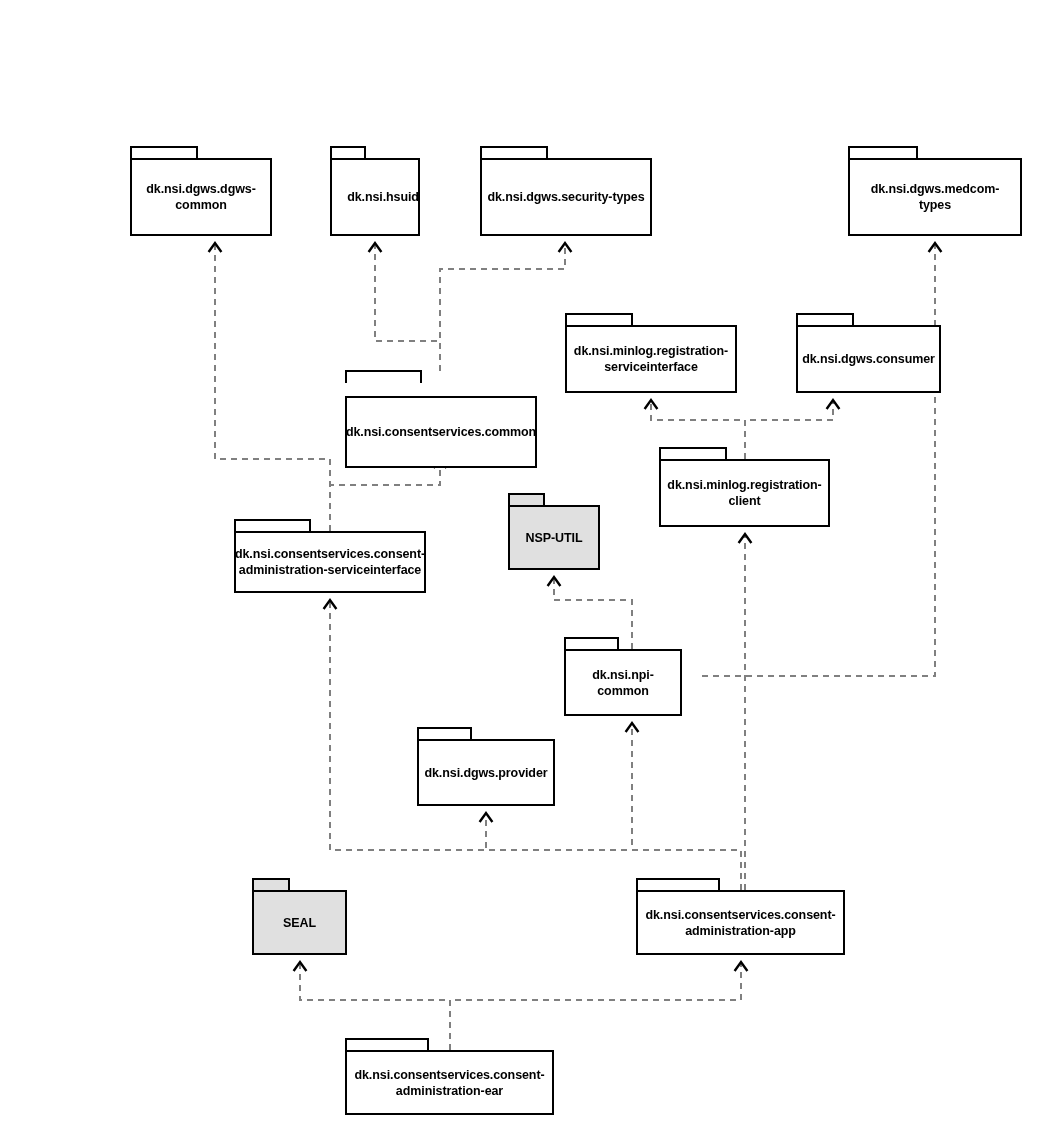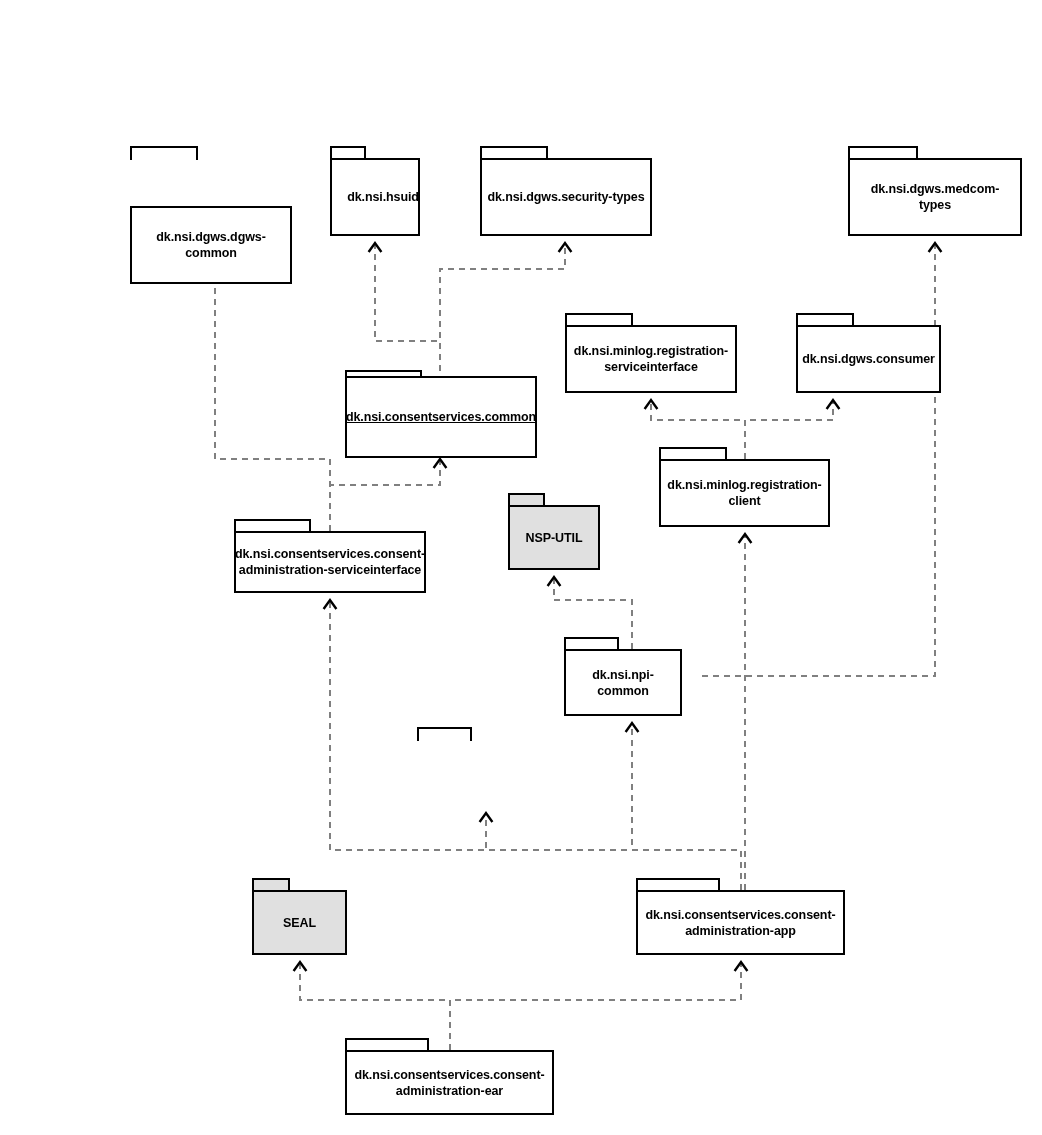--- a/index.html
+++ b/index.html
@@ -124,21 +124,21 @@
         <polyline points="306.39138676591034,970.9526630232879 300,962 293.60861323408966,970.9526630232879" fill="none" stroke="#000000" stroke-width="2.4" stroke-linejoin="miter" stroke-linecap="butt"></polyline>
       </g>
       <g>
         <path d="M 450 1050 L 450 1000 L 741 1000 L 741 962" fill="none" stroke="#808080" stroke-width="2" stroke-dasharray="6,5"></path>
         <polyline points="747.3913867659104,970.9526630232879 741,962 734.6086132340896,970.9526630232879" fill="none" stroke="#000000" stroke-width="2.4" stroke-linejoin="miter" stroke-linecap="butt"></polyline>
       </g>
     </svg>
   <div id="package-layer">
       <div class="pkg" style="left: 130px; top: 146px; width: 170px; height: 90px;">
         <div class="pkg-tab" style="width: 68px; height: 14px;"></div>
-        <div class="pkg-body" style="top: 12px; width: 162px; height: 78px; margin-top: 48px;">
+        <div class="pkg-body" style="top: 12px; width: 142px; height: 78px;">
           <span class="pkg-label">dk.nsi.dgws.dgws-common</span>
         </div>
       </div>
       <div class="pkg" style="left: 330px; top: 146px; width: 90px; height: 90px;">
         <div class="pkg-tab" style="width: 36px; height: 14px;"></div>
         <div class="pkg-body" style="top: 12px; width: 90px; height: 78px; padding-left: 16px;">
           <span class="pkg-label">dk.nsi.hsuid</span>
         </div>
       </div>
       <div class="pkg" style="left: 480px; top: 146px; width: 172px; height: 90px;">
@@ -161,21 +161,21 @@
         </div>
       </div>
       <div class="pkg" style="left: 760px; top: 313px; width: 145px; height: 80px; margin-left: 36px;">
         <div class="pkg-tab" style="width: 58px; height: 14px;"></div>
         <div class="pkg-body" style="top: 12px; width: 145px; height: 68px;">
           <span class="pkg-label">dk.nsi.dgws.consumer</span>
         </div>
       </div>
       <div class="pkg" style="left: 345px; top: 370px; width: 192px; height: 82px;">
         <div class="pkg-tab" style="width: 77px; height: 13px;"></div>
-        <div class="pkg-body" style="top: 6px; width: 192px; height: 82px; text-decoration: underline;">
+        <div class="pkg-body" style="top: 26px; width: 192px; height: 72px;">
           <span class="pkg-label">dk.nsi.consentservices.common</span>
         </div>
       </div>
       <div class="pkg" style="left: 659px; top: 447px; width: 171px; height: 80px;">
         <div class="pkg-tab" style="width: 68px; height: 14px;"></div>
         <div class="pkg-body" style="top: 12px; width: 171px; height: 68px;">
           <span class="pkg-label">dk.nsi.minlog.registration-
 client</span>
         </div>
       </div>
@@ -193,20 +193,23 @@
         </div>
       </div>
       <div class="pkg" style="left: 564px; top: 637px; width: 138px; height: 79px;">
         <div class="pkg-tab" style="width: 55px; height: 14px;"></div>
         <div class="pkg-body" style="top: 12px; width: 118px; height: 67px;">
           <span class="pkg-label">dk.nsi.npi-common</span>
         </div>
       </div>
       <div class="pkg" style="left: 417px; top: 727px; width: 138px; height: 79px;">
         <div class="pkg-tab" style="width: 55px; height: 14px;"></div>
+        <div class="pkg-body" style="top: 12px; width: 138px; height: 67px;">
+          <span class="pkg-label">dk.nsi.dgws.provider</span>
+        </div>
       </div>
       <div class="pkg shaded" style="left: 252px; top: 878px; width: 95px; height: 77px; padding-left: 37px;">
         <div class="pkg-tab" style="width: 38px; height: 14px;"></div>
         <div class="pkg-body" style="top: 12px; width: 95px; height: 65px;">
           <span class="pkg-label">SEAL</span>
         </div>
       </div>
       <div class="pkg" style="left: 636px; top: 878px; width: 209px; height: 77px;">
         <div class="pkg-tab" style="width: 84px; height: 14px;"></div>
         <div class="pkg-body" style="top: 12px; width: 209px; height: 65px;">

